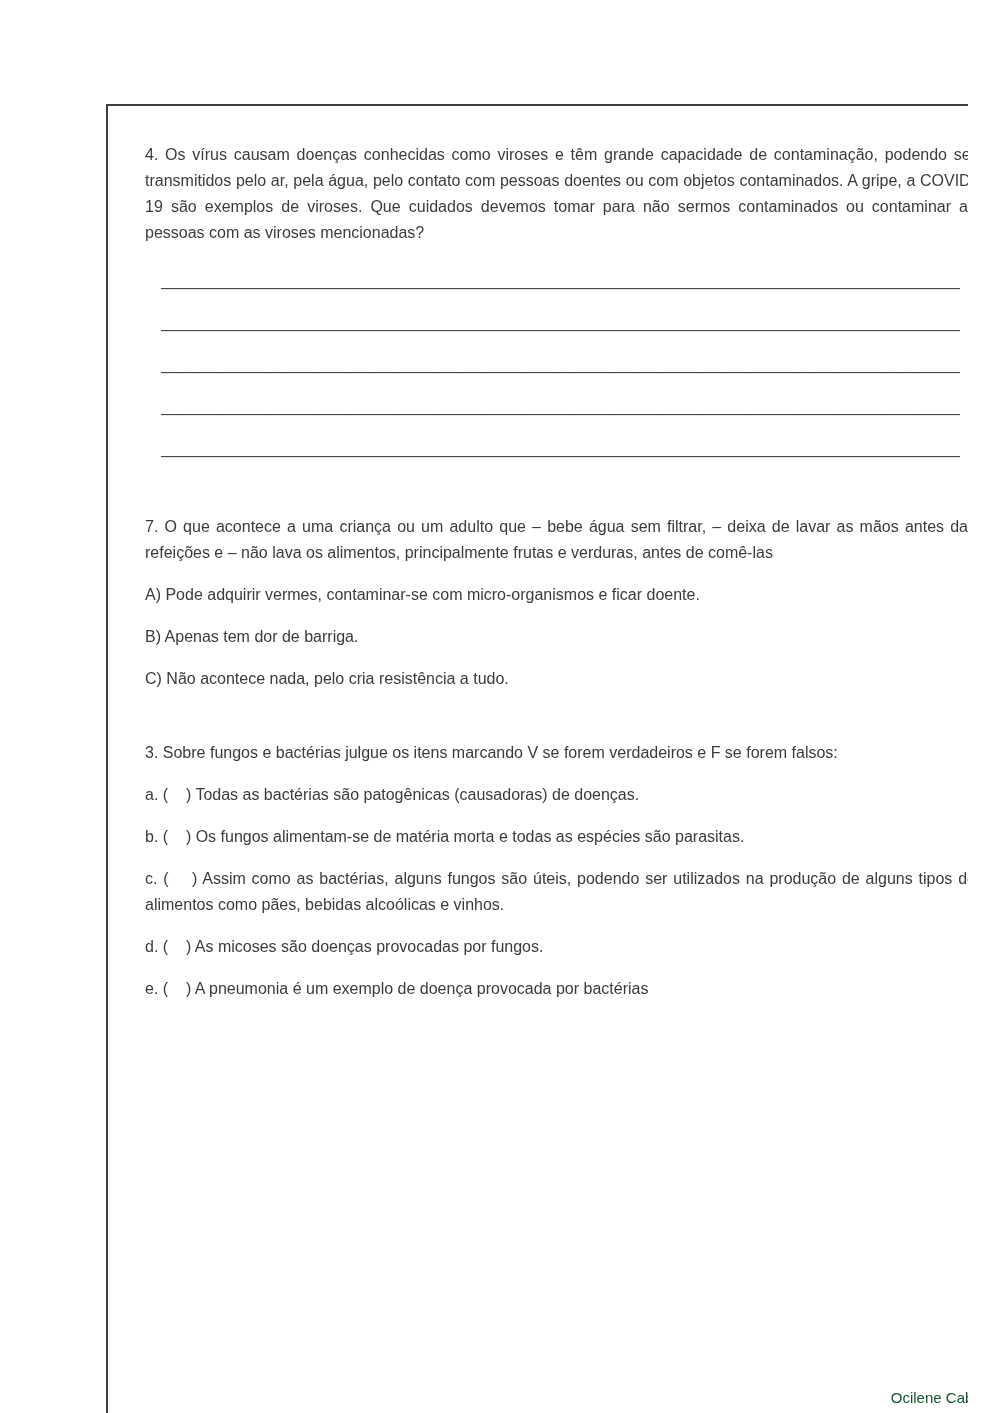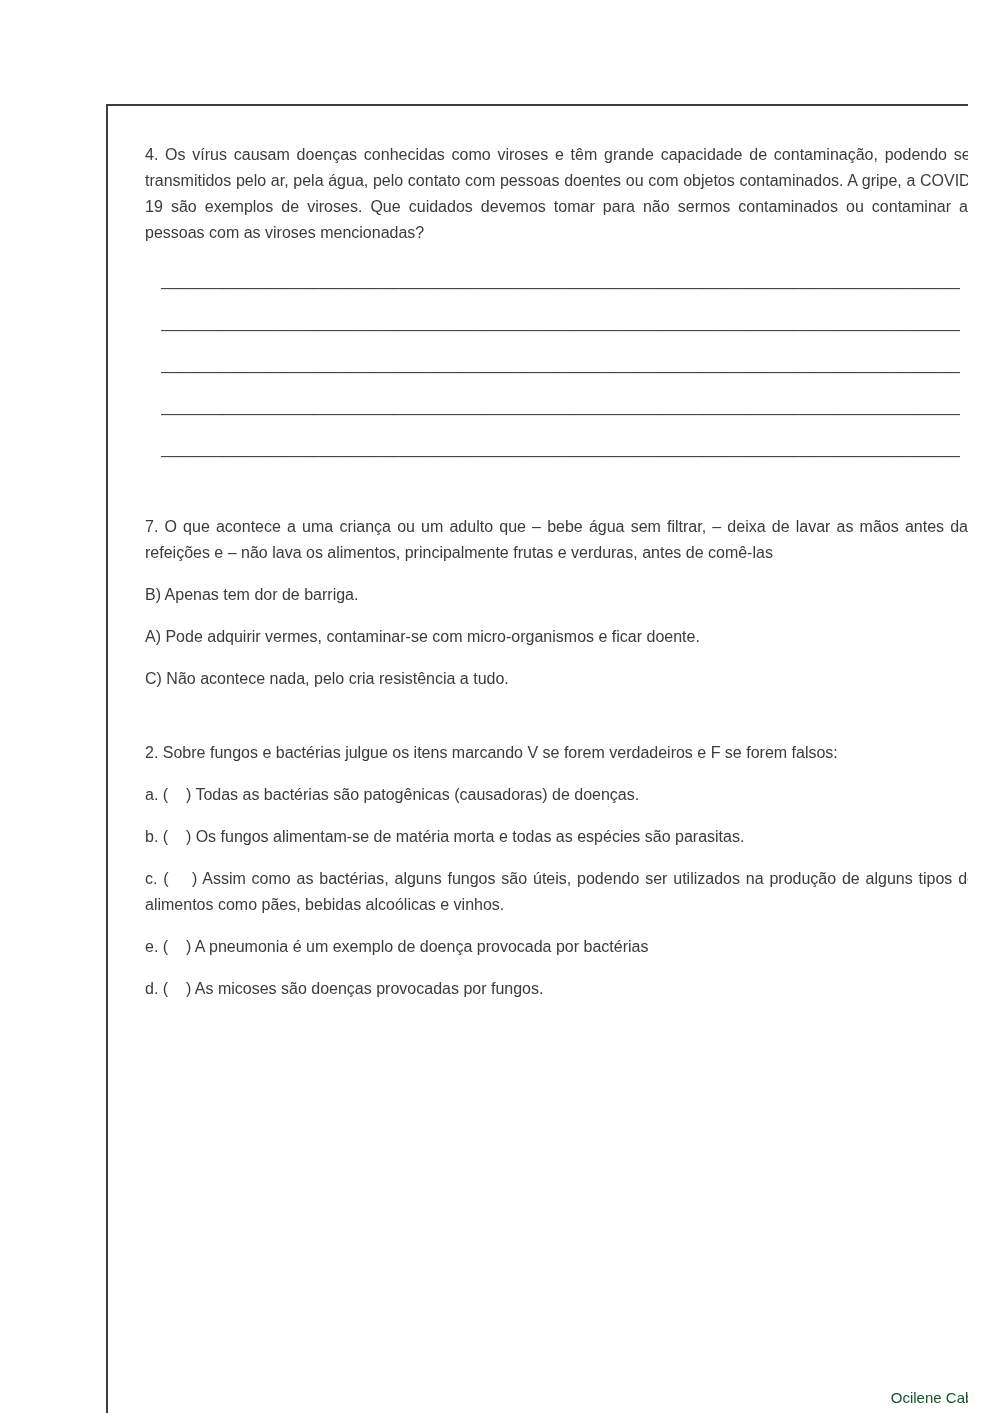--- a/index.html
+++ b/index.html
@@ -92,31 +92,31 @@
     <div class="answer-lines">
       <div class="answer-line">____________________________________________________________________________________________________________</div>
       <div class="answer-line">____________________________________________________________________________________________________________</div>
       <div class="answer-line">____________________________________________________________________________________________________________</div>
       <div class="answer-line">____________________________________________________________________________________________________________</div>
       <div class="answer-line">____________________________________________________________________________________________________________</div>
     </div>
 
     <p class="para q5">7. O que acontece a uma criança ou um adulto que – bebe água sem filtrar, – deixa de lavar as mãos antes das refeições e – não lava os alimentos, principalmente frutas e verduras, antes de comê-las</p>
 
+    <p class="para opt">A) Pode adquirir vermes, contaminar-se com micro-organismos e ficar doente.</p>
     <p class="para opt">B) Apenas tem dor de barriga.</p>
-    <p class="para opt">A) Pode adquirir vermes, contaminar-se com micro-organismos e ficar doente.</p>
     <p class="para opt">C) Não acontece nada, pelo cria resistência a tudo.</p>
 
-    <p class="para q6">2. Sobre fungos e bactérias julgue os itens marcando V se forem verdadeiros e F se forem falsos:</p>
+    <p class="para q6">3. Sobre fungos e bactérias julgue os itens marcando V se forem verdadeiros e F se forem falsos:</p>
 
     <p class="para opt">a. (&nbsp;&nbsp;&nbsp;&nbsp;) Todas as bactérias são patogênicas (causadoras) de doenças.</p>
     <p class="para opt">b. (&nbsp;&nbsp;&nbsp;&nbsp;) Os fungos alimentam-se de matéria morta e todas as espécies são parasitas.</p>
     <p class="para opt">c. (&nbsp;&nbsp;&nbsp;&nbsp;) Assim como as bactérias, alguns fungos são úteis, podendo ser utilizados na produção de alguns tipos de alimentos como pães, bebidas alcoólicas e vinhos.</p>
+    <p class="para opt">d. (&nbsp;&nbsp;&nbsp;&nbsp;) As micoses são doenças provocadas por fungos.</p>
     <p class="para opt">e. (&nbsp;&nbsp;&nbsp;&nbsp;) A pneumonia é um exemplo de doença provocada por bactérias</p>
-    <p class="para opt">d. (&nbsp;&nbsp;&nbsp;&nbsp;) As micoses são doenças provocadas por fungos.</p>
 
     <div class="author">Ocilene Cabral</div>
   </div>
 
   <div class="footer">
     <span class="logo-grid">
       <span class="logo-sq" style="background-color: rgb(61, 127, 240);">L</span>
       <span class="logo-sq" style="background-color: rgb(67, 160, 71);">I</span>
       <span class="logo-sq" style="background-color: rgb(122, 79, 208);">V</span>
       <span class="logo-sq" style="background-color: rgb(229, 67, 46);">E</span>

